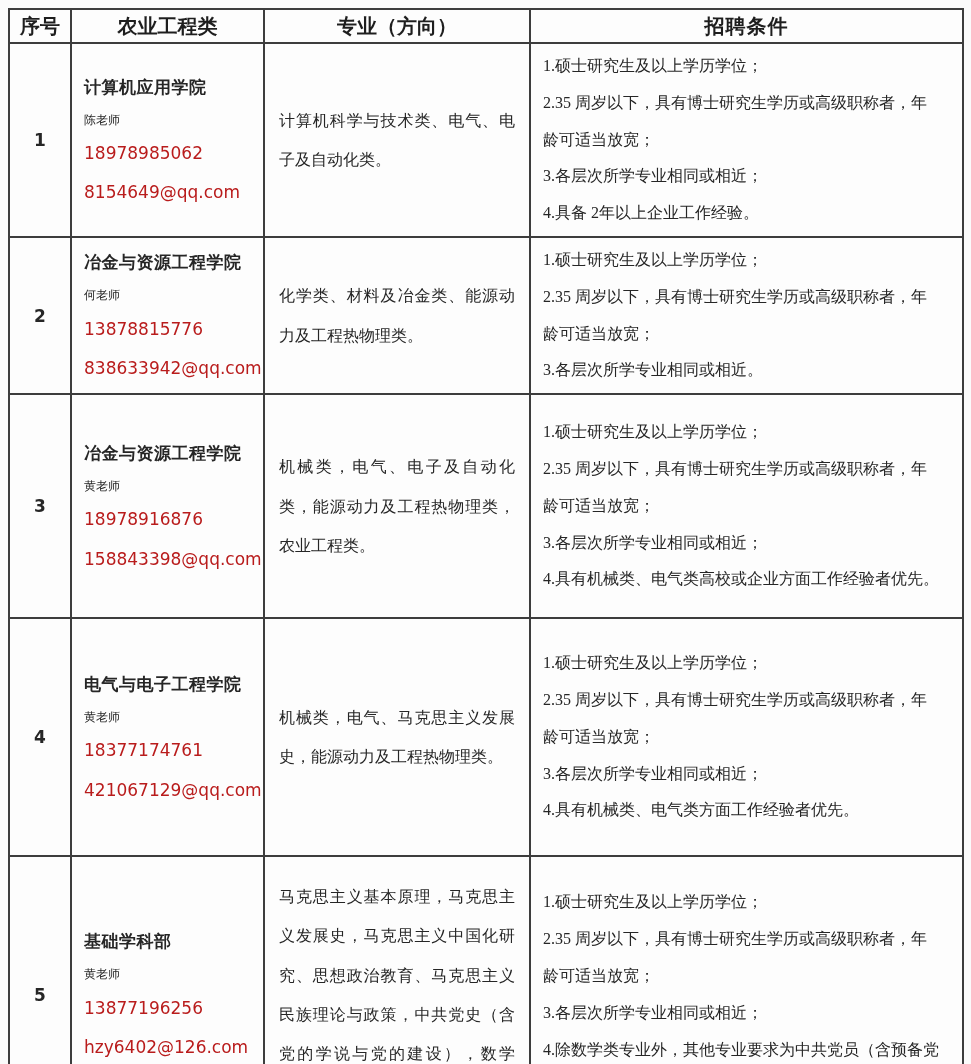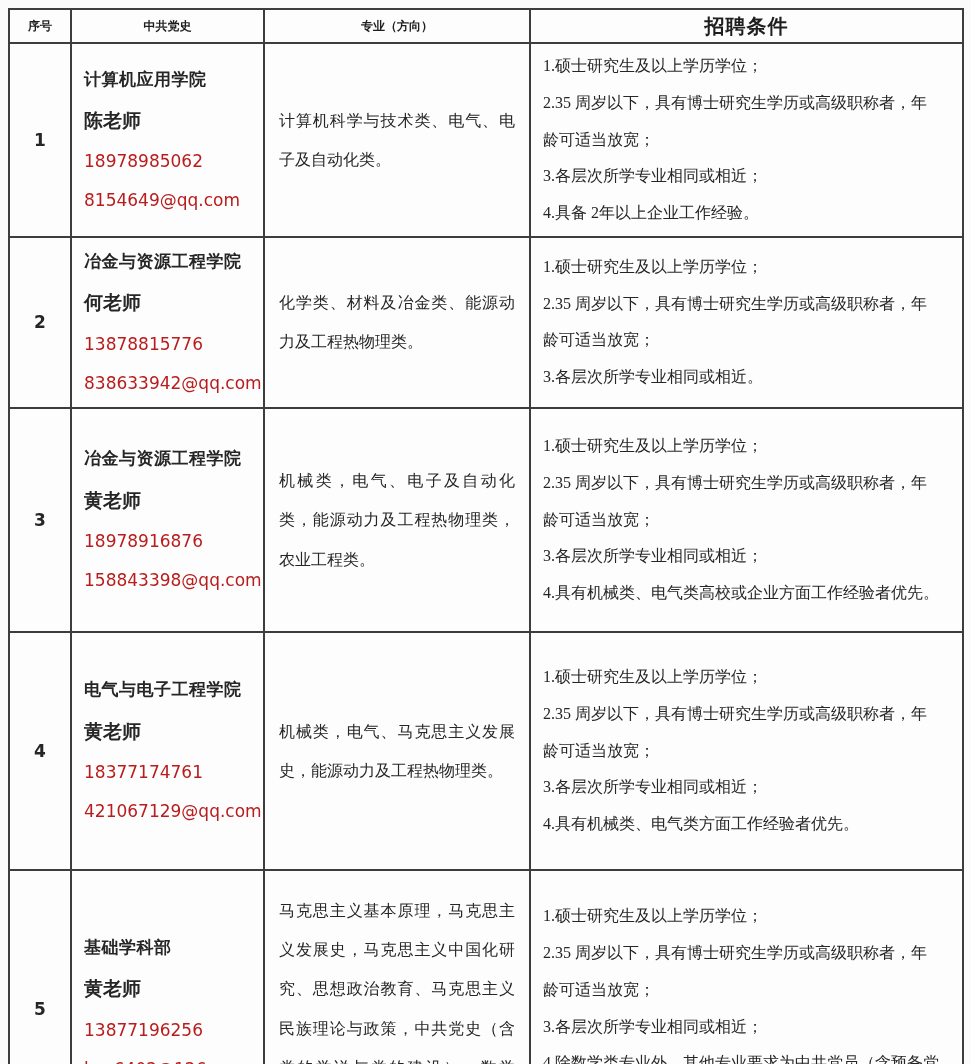--- a/index.html
+++ b/index.html
@@ -11,36 +11,36 @@
     -webkit-font-smoothing:antialiased;
   }
   .page { position:relative; width:971px; height:1064px; overflow:hidden; }
   table.recruit {
     position:absolute; left:8px; top:8px; width:954px;
     border-collapse:collapse; table-layout:fixed;
     background:#fdfdfd;
   }
   th, td { border:2px solid #3d3d3d; overflow:hidden; }
   thead tr { height:34px; }
-  th { font-weight:bold; text-align:center; padding:0 2px; font-size:12px; color:#1e1e1e; }
+  th { font-weight:bold; text-align:center; padding:0 2px; font-size:20px; color:#1e1e1e; }
   th.th-cond { font-size:20px; letter-spacing:1px; }
   td { vertical-align:middle; }
   tbody tr:nth-child(1) { height:188px; }
   tbody tr:nth-child(2) { height:146px; }
   tbody tr:nth-child(3) { height:224px; }
   tbody tr:nth-child(4) { height:238px; }
   tbody tr:nth-child(5) { height:216px; }
   td.col-no {
     text-align:center; font-weight:bold; font-size:17px;
     font-family:"DejaVu Sans","Liberation Sans",sans-serif;
   }
   td.col-unit { text-align:left; padding:4px 12px; }
   td.col-unit p { margin:0; line-height:2.3; }
   .unit-name { font-weight:bold; font-size:17px; letter-spacing:0.5px; }
-  .unit-contact { font-size:19px;font-weight:bold; }
+  .unit-contact { font-size:12px; }
   .unit-phone, .unit-email {
     font-family:"DejaVu Sans","Liberation Sans",sans-serif; font-size:17px; color:#b91c1c;
   }
   td.col-major { padding:20px 14px; font-size:16px; }
   td.col-major p { margin:0; line-height:2.45; text-align:justify; }
   td.col-cond { padding:4px 20px 4px 12px; font-size:16px;margin-top:16px; }
   td.col-cond p { margin:0; line-height:2.3; text-align:left; }
 </style>
 </head>
 <body>
@@ -49,21 +49,21 @@
   <table class="recruit">
     <colgroup>
       <col style="width:62px">
         <col style="width:193px">
         <col style="width:266px">
         <col style="width:433px">
     </colgroup>
     <thead>
       <tr>
         <th>序号</th>
-        <th>中共党史</th>
+        <th>农业工程类</th>
         <th>专业（方向）</th>
         <th class="th-cond">招聘条件</th>
       </tr>
     </thead>
     <tbody id="tbody">
         <tr>
           <td class="col-no">1</td>
           <td class="col-unit">
             <p class="unit-name">计算机应用学院</p>
             <p class="unit-contact">陈老师</p>

